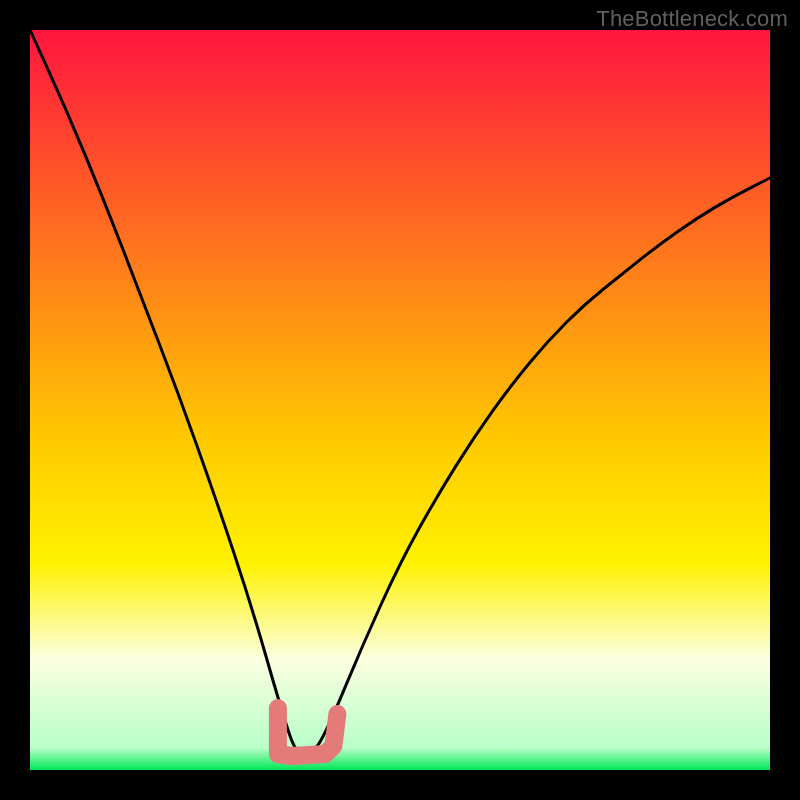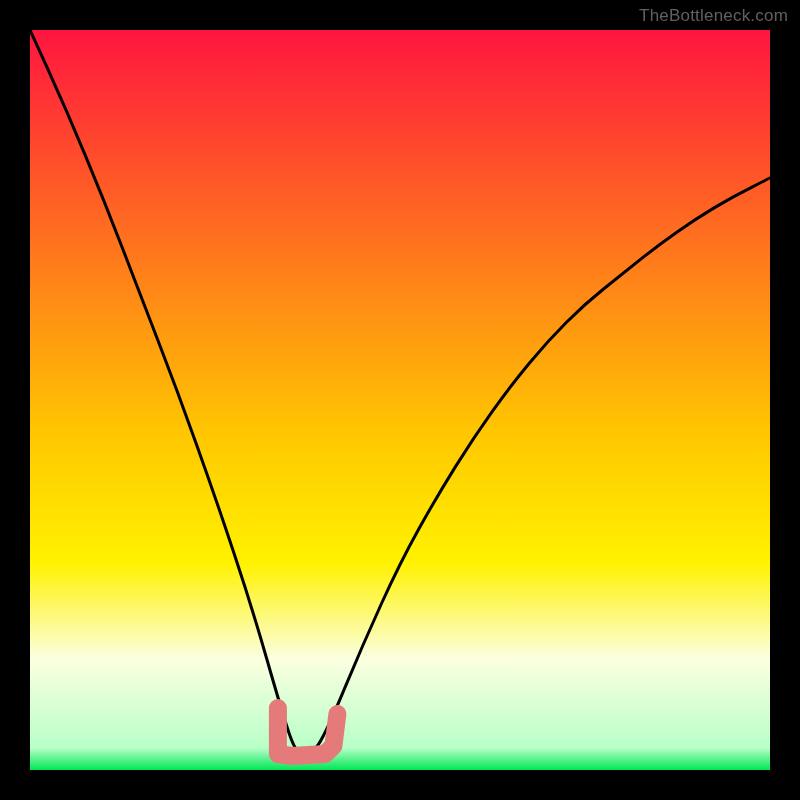--- a/index.html
+++ b/index.html
@@ -15,21 +15,21 @@
     width: 800px;
     height: 800px;
     background: #000000;
   }
   .watermark {
     position: absolute;
     top: 6px;
     right: 12px;
     color: #606060;
     font-family: Arial, Helvetica, sans-serif;
-    font-size: 17px;
+    font-size: 22px;
     font-weight: 500;
     letter-spacing: 0.2px;
     user-select: none;
   }
   svg.plot {
     position: absolute;
     left: 30px;
     top: 30px;
     width: 740px;
     height: 740px;

